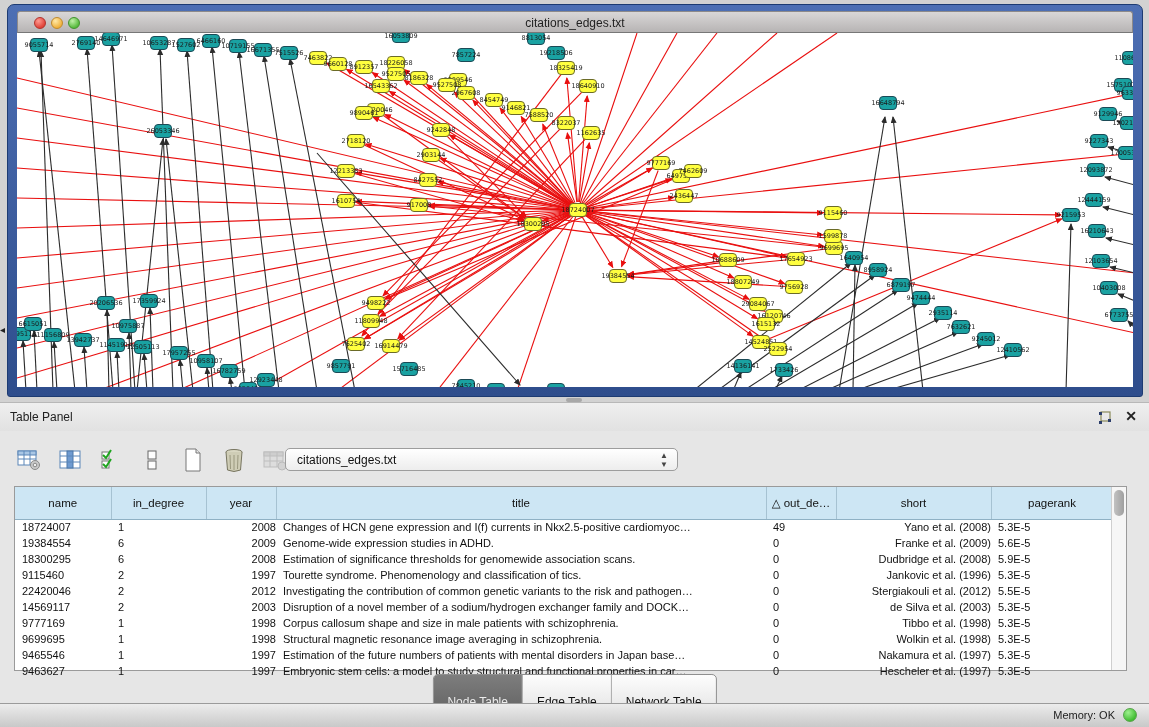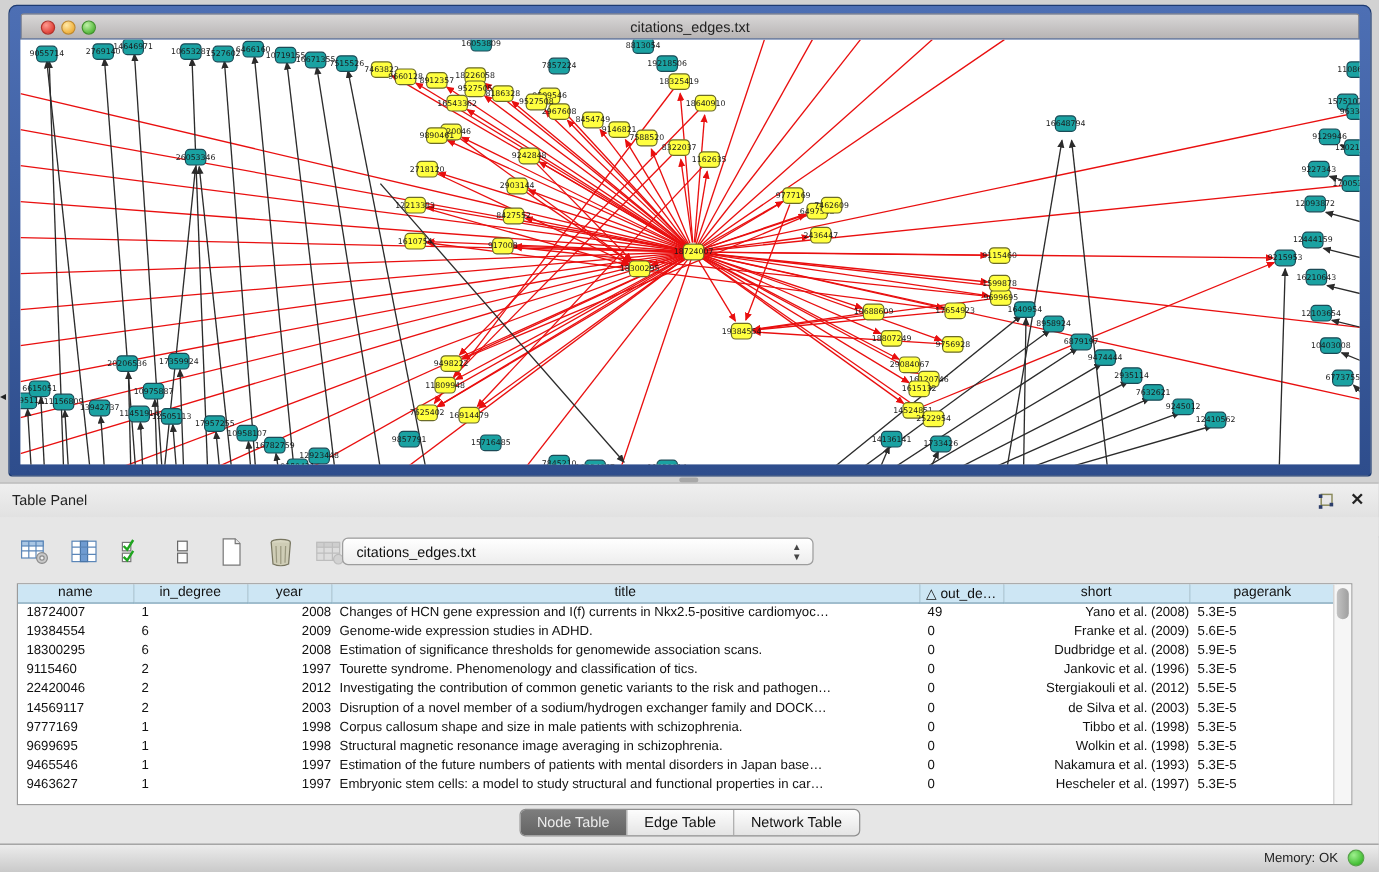--- a/index.html
+++ b/index.html
@@ -40,34 +40,34 @@
   .fx small { font-size:10px; }
 
   .combo { position:absolute; left:285px; top:17px; width:393px; height:23px;
     background:linear-gradient(#ffffff,#ededed); border:1px solid #9d9d9d; border-radius:5px; cursor:pointer; }
   .combo-label { position:absolute; left:11px; top:4px; font-size:12px; color:#111; }
   .combo-stepper { position:absolute; right:9px; top:2px; font-size:8px; color:#444; line-height:9px; text-align:center; }
 
   .table-wrap { position:absolute; left:14px; top:55px; width:1113px; height:185px;
     background:#fff; border:1px solid #9a9a9a; }
   table.data { border-collapse:collapse; table-layout:fixed; width:1098px; font-size:11px; color:#111; }
-  table.data th { height:15px; background:#cde6f4; border-right:1px solid #a6c2d2; border-bottom:1px solid #8fb1c4;
+  table.data th { height:32px; background:#cde6f4; border-right:1px solid #a6c2d2; border-bottom:1px solid #8fb1c4;
     font-weight:normal; font-size:11.5px; text-align:center; overflow:hidden; white-space:nowrap; }
   table.data td { height:16px; padding:0 0 0 7px; white-space:nowrap; overflow:hidden; }
   table.data td.c { text-align:right; padding:0; }
   table.data col:nth-child(1){width:96px;} table.data col:nth-child(2){width:95px;}
   table.data col:nth-child(3){width:70px;} table.data col:nth-child(4){width:490px;}
   table.data col:nth-child(5){width:70px;} table.data col:nth-child(6){width:155px;}
   table.data col:nth-child(7){width:122px;}
   .vscroll { position:absolute; right:0; top:0; bottom:0; width:15px; background:#f6f6f6; border-left:1px solid #cfcfcf; }
   .vthumb { position:absolute; left:2px; top:3px; width:10px; height:26px; background:linear-gradient(90deg,#c2c2c2,#9f9f9f); border-radius:5px; }
 
   .tabs { position:absolute; left:50%; top:243px; transform:translateX(-50%); display:flex;
     border:1px solid #8f8f8f; border-radius:5px; overflow:hidden; background:linear-gradient(#fdfdfd,#e4e4e4); }
-  .tab { padding:3px 14px 4px; font-size:12px; color:#111; border-right:1px solid #aaa; cursor:pointer; }
+  .tab { padding:20px 14px 4px; font-size:12px; color:#111; border-right:1px solid #aaa; cursor:pointer; }
   .tab:last-child { border-right:none; }
   .tab.active { background:linear-gradient(#7d7d7d,#646464); color:#ececec; }
 
   .statusbar { position:absolute; left:0; top:703px; width:1149px; height:24px;
     background:linear-gradient(#ececec,#c9c9c9); border-top:1px solid #9b9b9b; }
   .mem { position:absolute; right:34px; top:5px; font-size:11px; color:#222;margin-left:25px; }
   .mem-dot { position:absolute; right:12px; top:4px; width:14px; height:14px; border-radius:50%;
     background:radial-gradient(circle at 35% 30%, #9ef08e, #3dbb2e 75%); border:1px solid #57a34a; }
 </style>
 </head>
@@ -847,21 +847,21 @@
             <td>0</td>
             <td class="c">Wolkin et al. (1998)</td>
             <td>5.3E-5</td>
           </tr>
           <tr>
             <td>9465546</td>
             <td>1</td>
             <td class="c">1997</td>
             <td>Estimation of the future numbers of patients with mental disorders in Japan base…</td>
             <td>0</td>
-            <td class="c">Nakamura et al. (1993)</td>
+            <td class="c">Nakamura et al. (1997)</td>
             <td>5.3E-5</td>
           </tr>
           <tr>
             <td>9463627</td>
             <td>1</td>
             <td class="c">1997</td>
             <td>Embryonic stem cells: a model to study structural and functional properties in car…</td>
             <td>0</td>
             <td class="c">Hescheler et al. (1997)</td>
             <td>5.3E-5</td>

